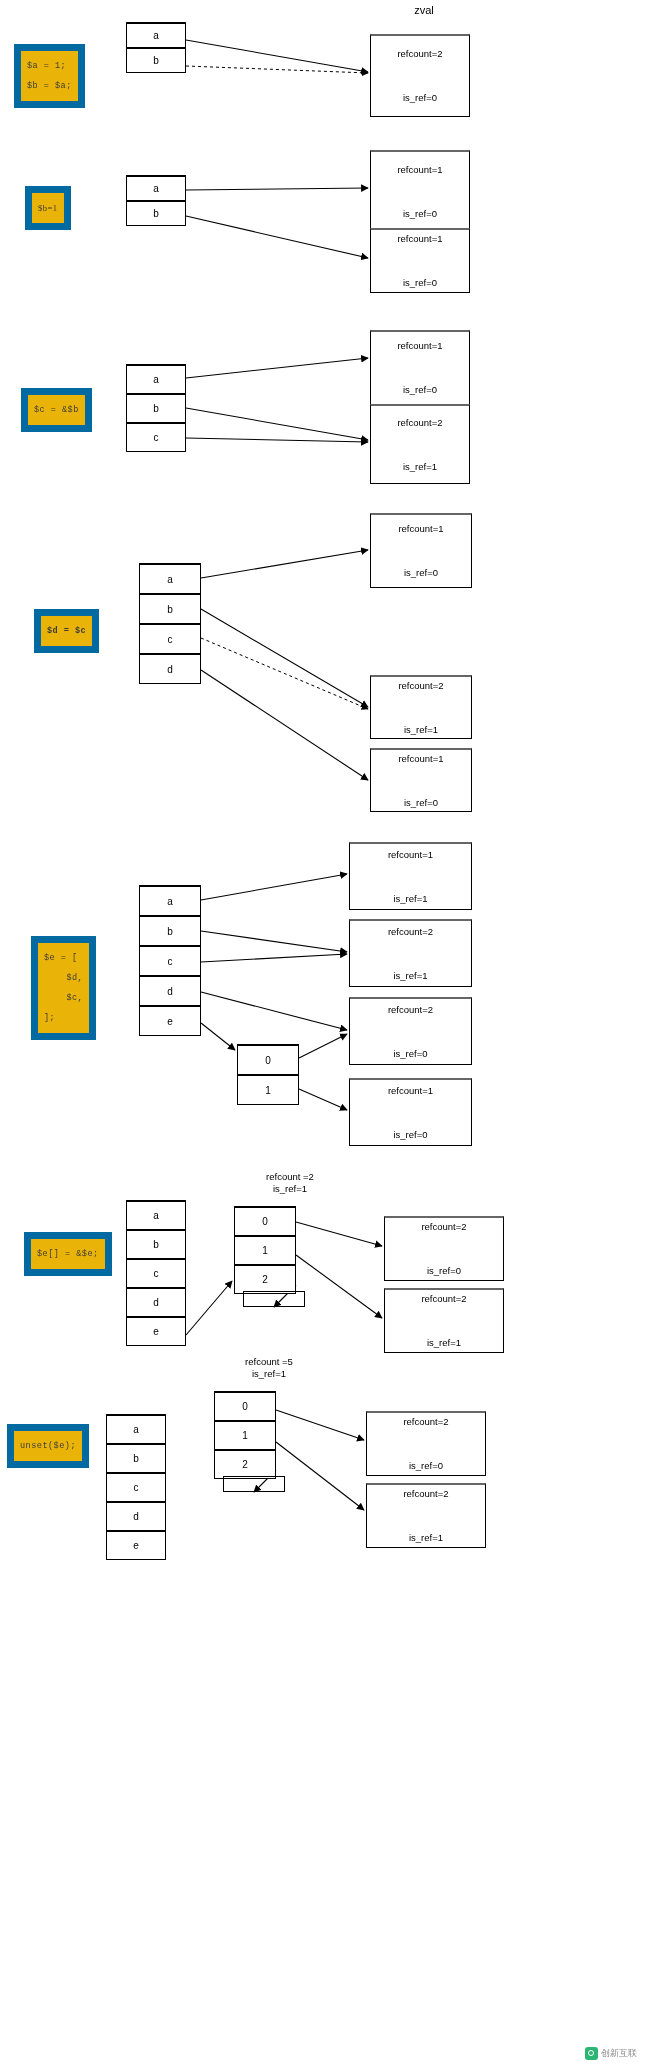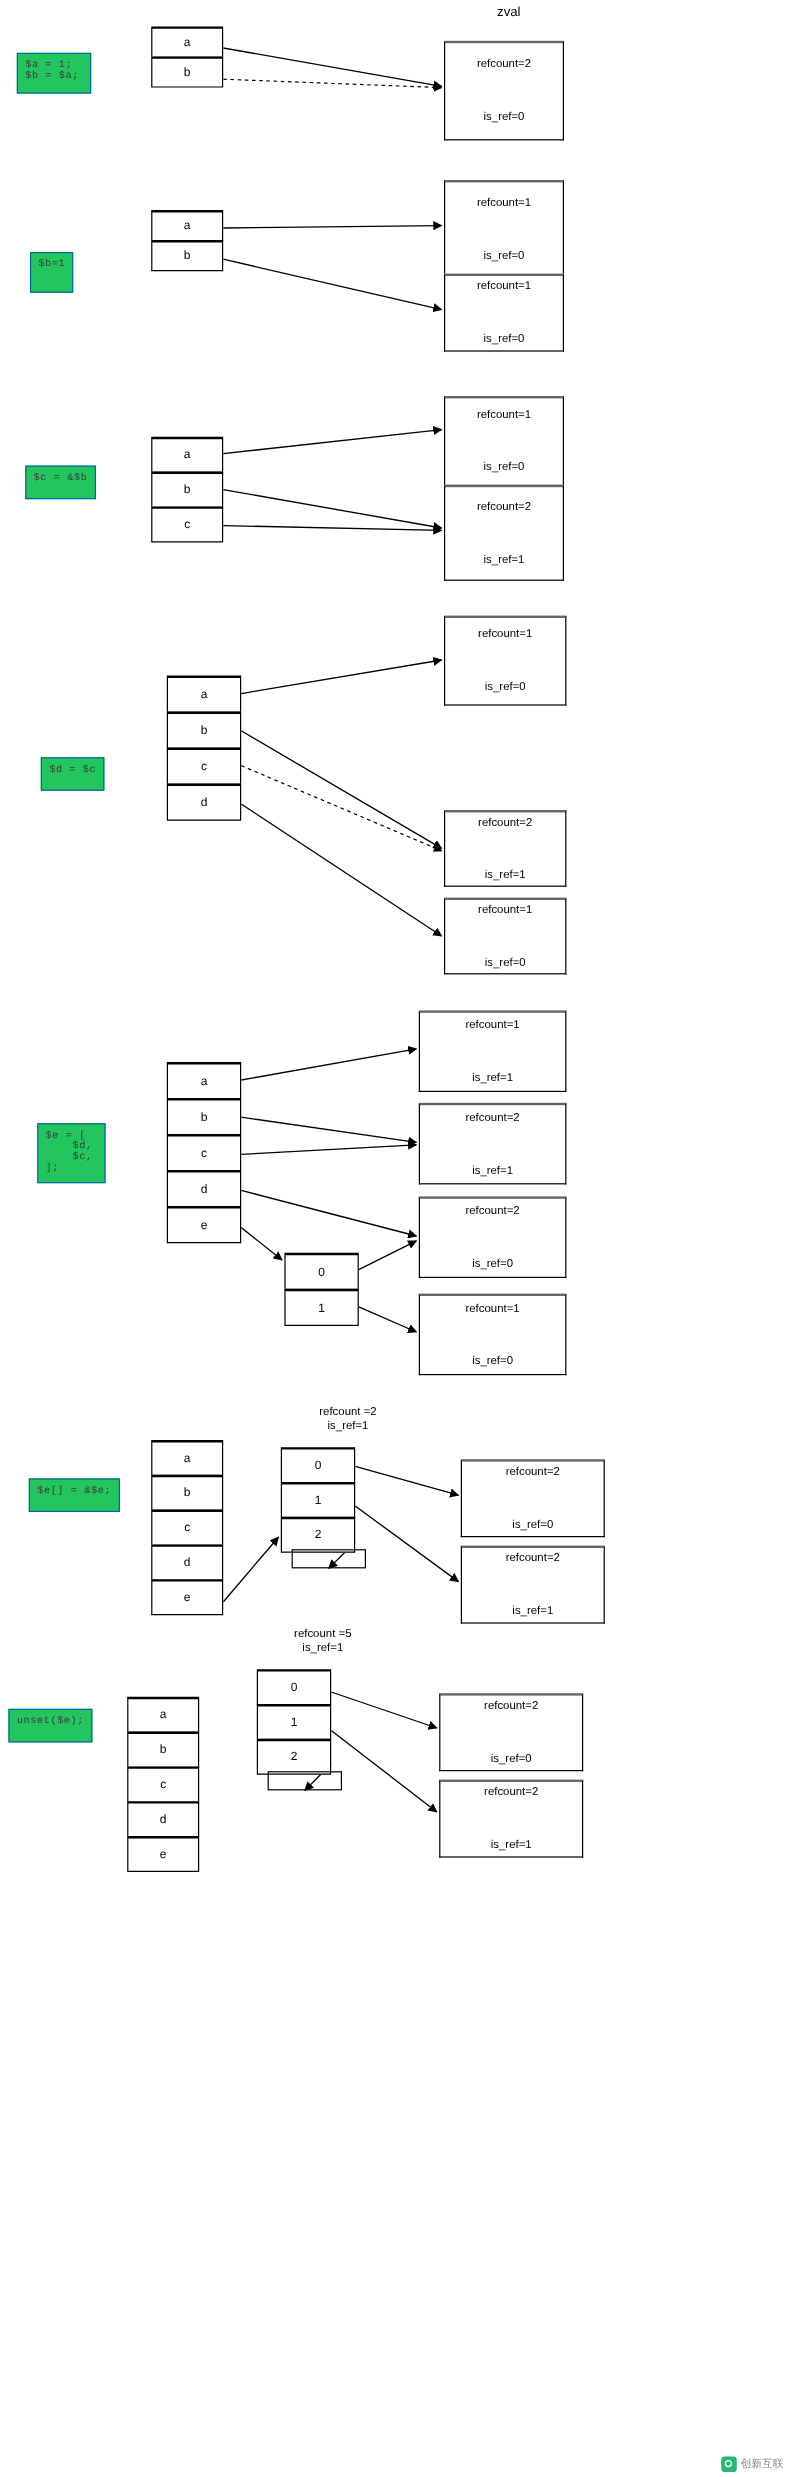--- a/index.html
+++ b/index.html
@@ -23,26 +23,26 @@
     position: absolute;
     left: 0;
     top: 0;
     width: 657px;
     height: 2064px;
     pointer-events: none;
     overflow: visible;
   }
   .code-box {
     position: absolute;
-    background: #22c55e;
-    border: 1px solid #0369a1;
+    background: #eab308;
+    border: 7px solid #0369a1;
     color: #3c3c3c;
     font-family: "Liberation Mono", "DejaVu Sans Mono", monospace;
     font-size: 8.5px;
-    line-height: 9px;
+    line-height: 20px;
     padding: 5px 6px;
     white-space: pre;
     box-sizing: border-box;
     letter-spacing: 0.5px;
   }
   .var-table {
     position: absolute;
     box-sizing: border-box;
   }
   .var-cell {
@@ -93,21 +93,21 @@
     margin-left: 24px;
   }
   .shadow-box {
     position: absolute;
     box-sizing: border-box;
     border: 1px solid #000;
     background: transparent;
   }
   .watermark {
     position: absolute;
-    right: 4px;
+    right: 20px;
     bottom: 4px;
     display: flex;
     align-items: center;
     gap: 3px;
     font-size: 9px;
     color: #888;
     font-family: "Liberation Sans", sans-serif;
   }
   .wm-badge {
     width: 13px; height: 13px;
@@ -174,21 +174,21 @@
         <div class="var-table" style="left: 126px; top: 22px; width: 60px;">
           <div class="var-cell" style="height: 26px;">a</div>
           <div class="var-cell" style="height: 26px;">b</div>
         </div>
         <div class="zval" style="left: 370px; top: 34px; width: 100px; height: 83px;">
           <span class="zval-line">refcount=2</span>
           <span class="zval-line">is_ref=0</span>
         </div>
       </div>
       <div>
-        <div class="code-box" style="left: 25px; top: 210px; min-width: 34px; min-height: 34px;">$b=1</div>
+        <div class="code-box" style="left: 25px; top: 186px; min-width: 34px; min-height: 34px; font-family: Liberation Serif, serif;">$b=1</div>
         <div class="var-table" style="left: 126px; top: 175px; width: 60px;">
           <div class="var-cell" style="height: 26px;">a</div>
           <div class="var-cell" style="height: 26px;">b</div>
         </div>
         <div class="zval" style="left: 370px; top: 150px; width: 100px; height: 83px;">
           <span class="zval-line">refcount=1</span>
           <span class="zval-line">is_ref=0</span>
         </div>
         <div class="zval" style="left: 370px; top: 228px; width: 100px; height: 65px;">
           <span class="zval-line">refcount=1</span>
@@ -205,21 +205,21 @@
         <div class="zval" style="left: 370px; top: 330px; width: 100px; height: 75px;">
           <span class="zval-line">refcount=1</span>
           <span class="zval-line">is_ref=0</span>
         </div>
         <div class="zval" style="left: 370px; top: 404px; width: 100px; height: 80px;">
           <span class="zval-line">refcount=2</span>
           <span class="zval-line">is_ref=1</span>
         </div>
       </div>
       <div>
-        <div class="code-box" style="left: 34px; top: 631px; min-width: 52px; min-height: 28px;">$d = $c</div>
+        <div class="code-box" style="left: 34px; top: 609px; min-width: 52px; min-height: 28px; font-weight: bold;">$d = $c</div>
         <div class="var-table" style="left: 139px; top: 563px; width: 62px;">
           <div class="var-cell" style="height: 31px;">a</div>
           <div class="var-cell" style="height: 31px;">b</div>
           <div class="var-cell" style="height: 31px;">c</div>
           <div class="var-cell" style="height: 31px;">d</div>
         </div>
         <div class="zval" style="left: 370px; top: 513px; width: 102px; height: 75px;">
           <span class="zval-line">refcount=1</span>
           <span class="zval-line">is_ref=0</span>
         </div>

